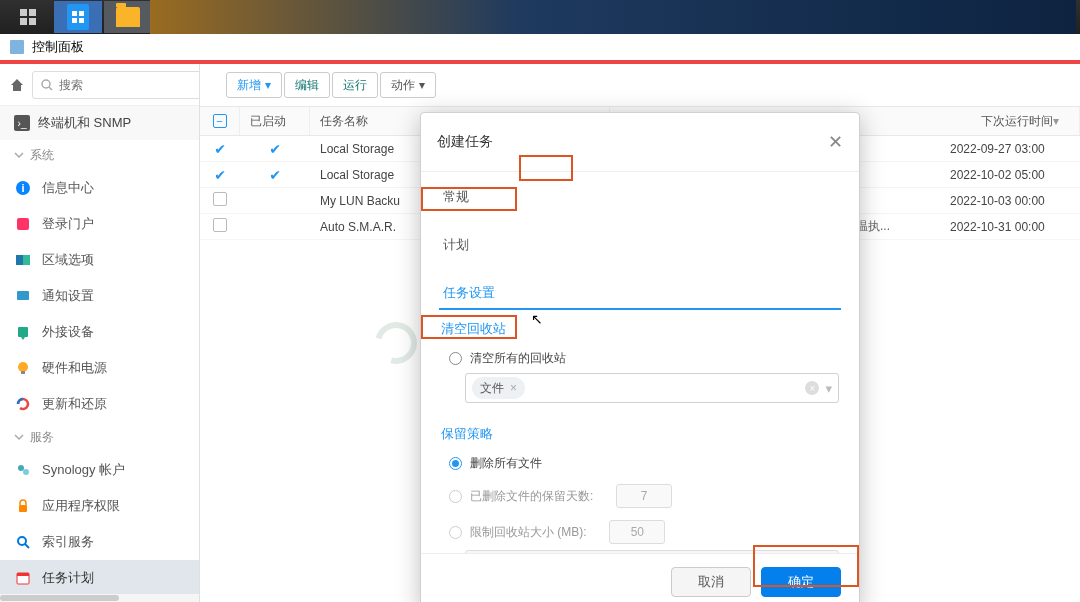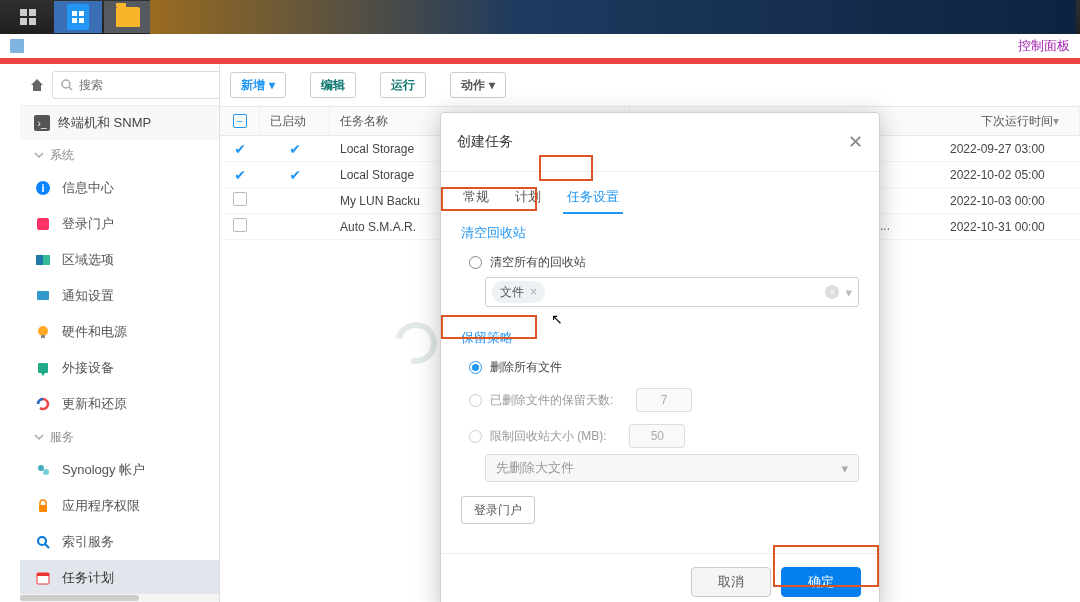--- a/index.html
+++ b/index.html
@@ -10,46 +10,46 @@
   .tb-item { width: 48px; height: 32px; display: flex; align-items: center; justify-content: center; margin-right: 2px; }
   .tb-item.active { background: #3a6fb5; }
   .tb-fm { background: #555a60; }
   .tb-blue-win { width: 22px; height: 26px; background: #2196f3; border-radius: 2px; display:flex; align-items:center; justify-content:center; }
   .tb-folder { width: 24px; height: 20px; background: #f9b429; border-radius: 2px 2px 0 0; position: relative; }
   .tb-folder::before { content: ""; position: absolute; top: -4px; left: 0; width: 10px; height: 4px; background: #f9b429; border-radius: 1px 1px 0 0; }
   .tb-rest { flex: 1; height: 34px; background: linear-gradient(90deg, #996b20 0%, #1e3a5f 40%, #0d2340 100%); margin-left: -4px; }
 
   
   .win { position: absolute; left: 0; top: 34px; right: 0; bottom: 0; background: #fff; }
-  .win-title { height: 30px; display: flex; align-items: center; padding: 0 10px; color: #a21caf; font-size: 13px; border-bottom: 6px solid #ef4444; justify-content: space-between; }
+  .win-title { height: 30px; display: flex; align-items: center; padding: 0 10px; color: #000000; font-size: 13px; border-bottom: 4px solid #ef4444; }
   .cp-icon { width: 14px; height: 14px; background: #7fb3e0; margin-right: 8px; border-radius: 1px; }
 
   
   .main { display: flex; height: calc(100% - 30px); }
-  .sidebar { width: 200px; background: #fff; border-right: 1px solid #e0e0e0; overflow-y: auto; position: relative; margin-left: 20px; }
+  .sidebar { width: 200px; background: #fff; border-right: 1px solid #e0e0e0; overflow-y: auto; position: relative; }
   .content { flex: 1; background: #fff; position: relative; }
 
   .topbar { height: 42px; display: flex; align-items: center; padding: 0 8px; gap: 6px; border-bottom: 1px solid #f0f0f0; }
   .home-btn { width: 28px; height: 28px; display: flex; align-items: center; justify-content: center; border: 1px solid transparent; border-radius: 3px; cursor: pointer; }
   .home-btn svg { fill: #666; }
   .search { flex: 1; height: 28px; border: 1px solid #ddd; border-radius: 3px; display: flex; align-items: center; padding: 0 8px; gap: 6px; }
   .search svg { fill: #aaa; }
   .search input { border: none; outline: none; flex: 1; font-size: 12px; }
 
   .crumb { height: 34px; display: flex; align-items: center; padding: 0 14px; color: #444; font-size: 13px; background: #f8f8f8; }
   .crumb .crumb-icon { width: 16px; height: 16px; background: #555; margin-right: 8px; border-radius: 2px; display:flex;align-items:center;justify-content:center;color:#fff;font-size:10px; }
 
   .group-head { height: 30px; display: flex; align-items: center; padding: 0 14px; color: #888; font-size: 12px; gap: 6px; cursor: pointer; }
   .group-head svg { fill: #aaa; }
   .nav-item { height: 36px; display: flex; align-items: center; padding: 0 14px; gap: 10px; cursor: pointer; color: #555; }
   .nav-item.active { background: #e0e6eb; color: #333; }
   .nav-item .ni-icon { width: 18px; height: 18px; display: flex; align-items: center; justify-content: center; }
 
   
-  .ctoolbar { position: absolute; top: 8px; left: 10px; display: flex; gap: 24px; align-items: center; font-weight: bold; }
+  .ctoolbar { position: absolute; top: 8px; left: 26px; display: flex; gap: 2px; align-items: center; }
   .cbtn { height: 26px; padding: 0 10px; border: 1px solid #ccc; background: #fff; border-radius: 3px; color: #555; display: flex; align-items: center; gap: 4px; cursor: pointer; font-size: 12px; }
   .cbtn.primary { color: #2196f3; }
   .cbtn.disabled { color: #0f766e; cursor: default; }
 
   
   .table { position: absolute; top: 42px; left: 0; right: 0; }
   .thead { display: flex; height: 30px; border-top: 1px solid #e8e8e8; border-bottom: 1px solid #e8e8e8; background: #fafafa; font-size: 12px; color: #555; }
   .th { display: flex; align-items: center; padding: 0 10px; border-right: 1px solid #eee; }
   .th-check { width: 40px; justify-content: center; }
   .th-enabled { width: 70px; }
@@ -63,21 +63,21 @@
   .td-extra { flex: 1; text-align: right; padding-right: 50px; color: #666; white-space: nowrap; overflow: hidden; }
   .td-next { width: 140px; text-align: left; padding-right: 10px; white-space: nowrap; }
   .minus-box { width: 14px; height: 14px; border: 1px solid #2196f3; border-radius: 2px; display: inline-flex; align-items: center; justify-content: center; color: #2196f3; font-size: 11px; }
   .chk { width: 14px; height: 14px; border: 1px solid #bbb; border-radius: 2px; display: inline-block; }
 
   
   .overlay { position: absolute; inset: 0; }
   .dialog { position: absolute; top: 48px; left: 220px; width: 440px; height: 498px; background: #fff; border: 1px solid #d0d0d0; box-shadow: 0 4px 24px rgba(0,0,0,0.25); border-radius: 4px; display: flex; flex-direction: column; }
   .dlg-head { height: 59px; display: flex; align-items: center; padding: 0 16px; font-size: 14px; color: #333; border-bottom: 1px solid #eee; }
   .dlg-close { margin-left: auto; font-size: 18px; color: #888; cursor: pointer; }
-  .dlg-tabs { display: flex; gap: 18px; padding: 10px 18px 0; font-size: 13px; }
+  .dlg-tabs { display: flex; gap: 18px; padding: 10px 18px 0; font-size: 13px; flex-direction: column; }
   .dlg-tab { padding: 6px 4px; color: #555; cursor: pointer; }
   .dlg-tab.active { color: #2196f3; border-bottom: 2px solid #2196f3; }
   .dlg-body { flex: 1; padding: 4px 20px; overflow: auto; }
   .section-head { font-size: 13px; color: #2196f3; padding: 6px 0; margin-top: 0; }
   .radio-row { display: flex; align-items: center; gap: 8px; padding: 6px 4px 6px 8px; font-size: 12px; color: #444; }
   .radio { width: 13px; height: 13px; border: 1px solid #888; border-radius: 50%; display: inline-flex; align-items: center; justify-content: center; flex-shrink: 0; }
   .radio.on::after { content: ""; width: 7px; height: 7px; background: #2196f3; border-radius: 50%; }
   .radio.on { border-color: #2196f3; }
   .radio.dis { border-color: #ccc; }
   .tagbox { margin-left: 24px; height: 30px; border: 1px solid #d0d0d0; border-radius: 3px; display: flex; align-items: center; padding: 0 6px; gap: 6px; position: relative; }
@@ -199,34 +199,34 @@
           <span class="ni-icon">
             <svg width="16" height="16">
               <rect x="2" y="3" width="12" height="9" rx="1" fill="#39c"></rect>
             </svg>
           </span>
           <span>通知设置</span>
         </div>
       <div class="nav-item">
           <span class="ni-icon">
             <svg width="16" height="16">
+              <rect x="3" y="3" width="10" height="10" rx="1" fill="#2a8"></rect>
+              <path d="M6 13 L10 13 L8 16 Z" fill="#2a8"></path>
+            </svg>
+          </span>
+          <span>外接设备</span>
+        </div>
+      <div class="nav-item">
+          <span class="ni-icon">
+            <svg width="16" height="16">
               <circle cx="8" cy="7" r="5" fill="#fa2"></circle>
               <rect x="6" y="11" width="4" height="3" fill="#888"></rect>
             </svg>
           </span>
           <span>硬件和电源</span>
-        </div>
-      <div class="nav-item">
-          <span class="ni-icon">
-            <svg width="16" height="16">
-              <rect x="3" y="3" width="10" height="10" rx="1" fill="#2a8"></rect>
-              <path d="M6 13 L10 13 L8 16 Z" fill="#2a8"></path>
-            </svg>
-          </span>
-          <span>外接设备</span>
         </div>
       <div class="nav-item">
           <span class="ni-icon">
             <svg width="16" height="16">
               <path d="M3 8 A5 5 0 1 1 5 12" stroke="#e44" stroke-width="2.5" fill="none"></path>
               <path d="M3 8 A5 5 0 0 1 8 3" stroke="#27c" stroke-width="2.5" fill="none"></path>
             </svg>
           </span>
           <span>更新和还原</span>
         </div>

